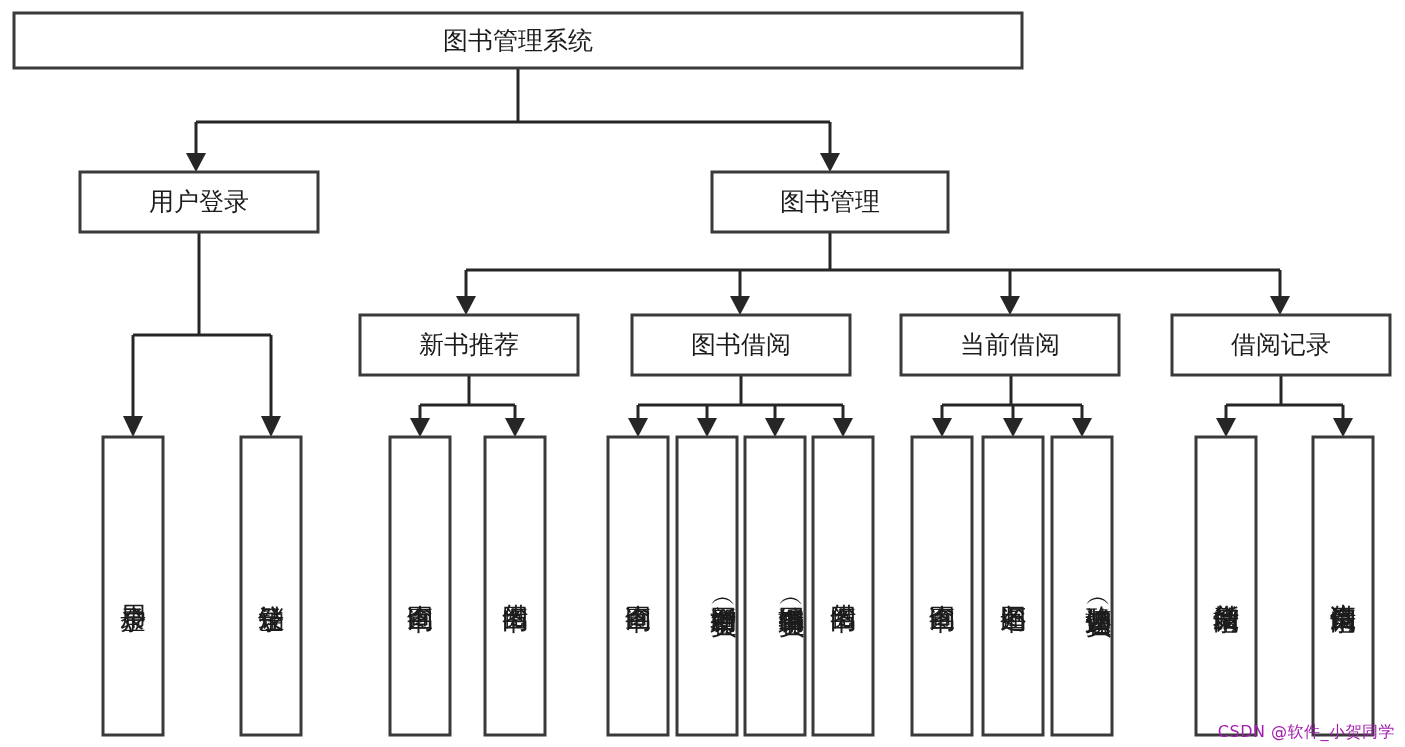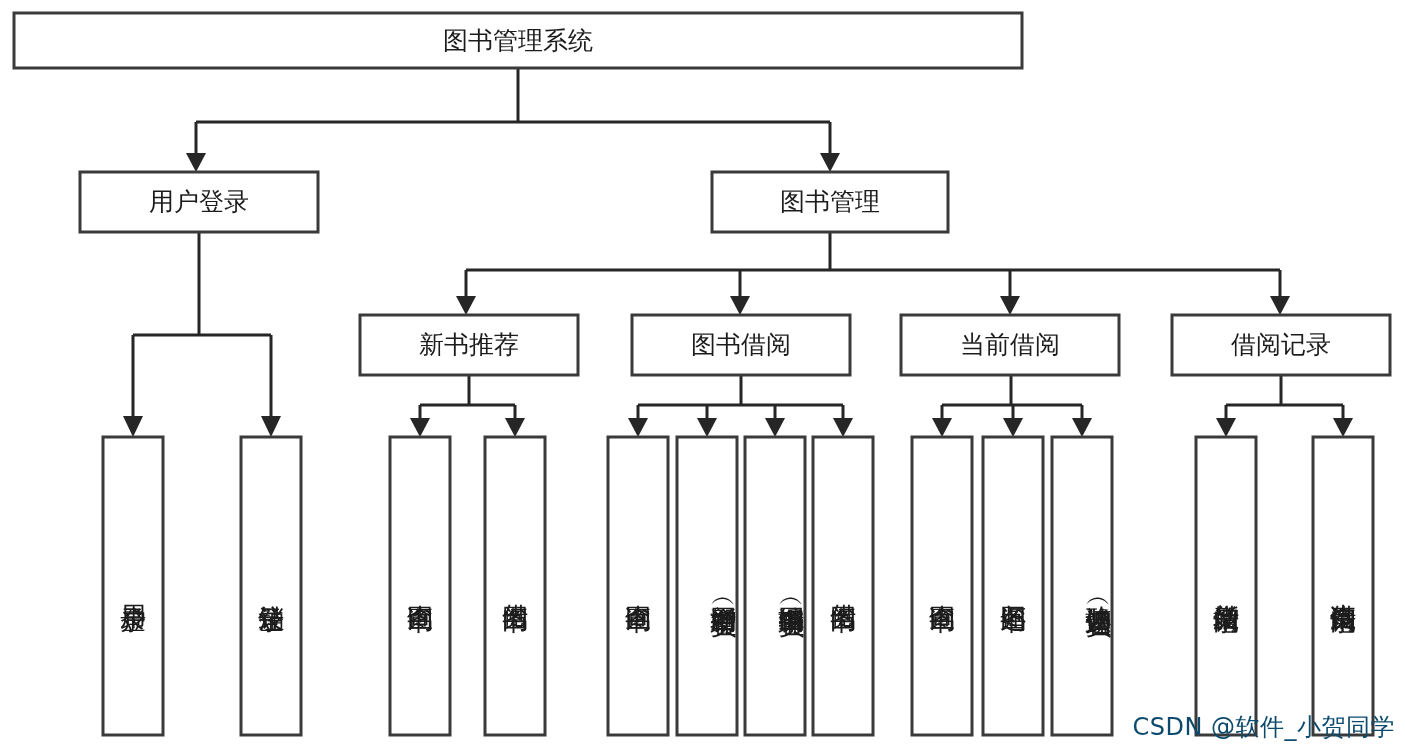--- a/index.html
+++ b/index.html
@@ -68,22 +68,22 @@
     letter-spacing: 1px;
   }
   .leaf-label.centered {
     align-items: center;
   }
   .watermark {
     position: absolute;
     right: 10px;
     bottom: 4px;
     font-family: "DejaVu Sans", "Liberation Sans", sans-serif;
-    font-size: 24px;
-    color: #0c4a6e;
+    font-size: 16px;
+    color: #a21caf;
     letter-spacing: 0.5px;
     user-select: none;
   }
 </style>
 </head>
 <body>
 
 <div id="diagram-root">
 
   <svg id="diagram-svg" viewBox="0 0 1405 747" xmlns="http://www.w3.org/2000/svg">

